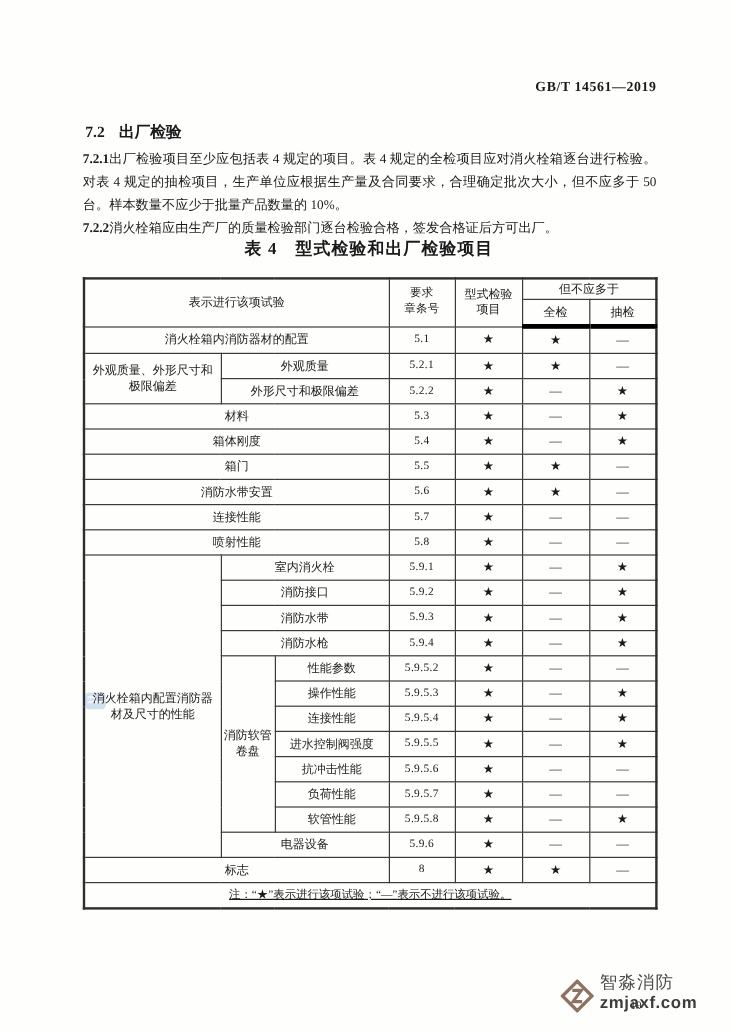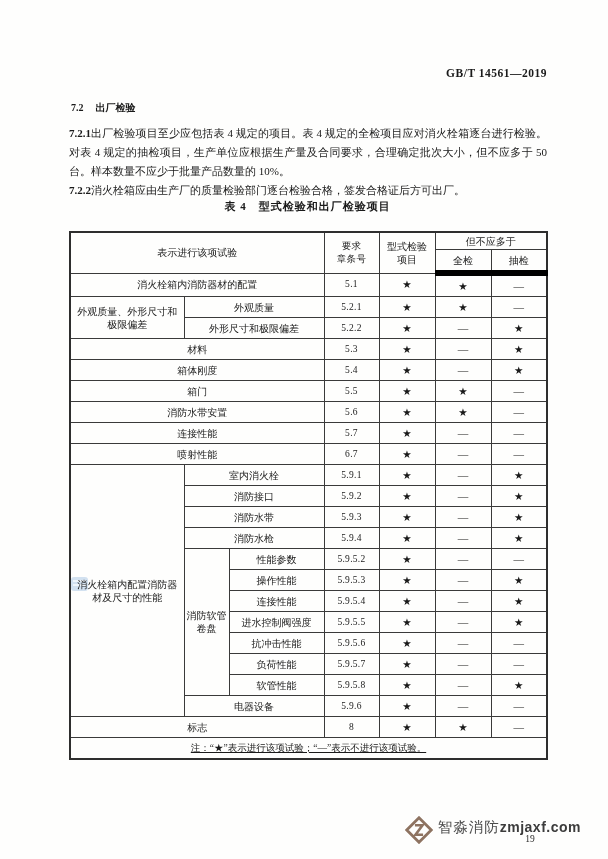--- a/index.html
+++ b/index.html
@@ -8,48 +8,48 @@
     background:#fefefd;color:#1a1a1a;
     font-family:"Liberation Serif","DejaVu Serif",serif;
     overflow:hidden;
   }
   .doc-number{
     position:absolute;top:67px;right:61px;
     font-weight:bold;font-size:11.5px;letter-spacing:.5px;
   }
   .section-heading{
     position:absolute;left:71px;top:101px;
-    font-weight:bold;font-size:10px;
+    font-weight:bold;font-size:13px;
   }
   .section-heading .hnum{margin-right:12px;}
   .para{
     position:absolute;left:69px;width:478px;
     font-size:11px;line-height:19px;text-align:justify;
   }
   #para-721{top:124px;}
   #para-722{top:181px;}
   .pnum{font-weight:bold;}
   .table-caption{
     position:absolute;left:69px;top:199px;width:477px;
-    text-align:center;font-weight:bold;font-size:11px;letter-spacing:1px;
+    text-align:center;font-weight:bold;font-size:14px;letter-spacing:1px;
   }
   table.spec{
     position:absolute;left:69px;top:231px;
     border-collapse:collapse;table-layout:fixed;width:477px;
     font-size:10px;
   }
   table.spec td{
     border:1px solid #3a3a3a;
     text-align:center;vertical-align:middle;
     padding:0 2px;height:20px;line-height:13px;
     overflow:hidden;
   }
   table.spec{border:2px solid #2e2e2e;}
   tr.hdr-top td{height:16px;}
-  tr.hdr-sub td{border-bottom:6px solid #000000;}
+  tr.hdr-sub td{border-bottom:4px solid #000000;}
   td.note-cell{
     text-align:left;padding-left:12px;font-size:9.5px;height:19px;text-decoration:underline;
   }
   td.star{font-size:10.5px;}
   td.clause{font-size:9.5px;letter-spacing:.3px;}
   td.grp{line-height:15px;}
   .page-number{
     position:absolute;left:520px;top:790px;width:20px;
     text-align:center;font-size:9.5px;color:#2a2a2a;margin-top:44px;
   }
@@ -60,21 +60,21 @@
   .stamp-fragment::after{
     content:"";display:block;margin:3px 2px;height:2px;background:#e8f1fa;
     box-shadow:0 4px 0 #e8f1fa;
   }
   .watermark{
     position:absolute;right:27px;top:812px;
     display:flex;align-items:center;gap:5px;
     font-family:"Liberation Sans","DejaVu Sans",sans-serif;
   }
   .wm-logo{width:28px;height:28px;margin-top:4px;}
-  .wm-text{display:flex;flex-direction:row;line-height:1.1;}
+  .wm-text{display:flex;flex-direction:column;line-height:1.1;}
   .wm-name{font-size:14.5px;color:#4c4c4c;letter-spacing:1px;}
   .wm-site{font-size:14px;font-weight:bold;color:#3c3c3c;letter-spacing:.5px;}
 </style>
 </head>
 <body>
 
 <div class="doc-number">GB/T 14561—2019</div>
 
 <div class="section-heading">
   <span class="hnum">7.2</span><span>出厂检验</span>
@@ -172,21 +172,21 @@
     </tr>
     <tr>
       <td colspan="3">连接性能</td>
       <td class="clause">5.7</td>
       <td class="star">★</td>
       <td class="star">—</td>
       <td class="star">—</td>
     </tr>
     <tr>
       <td colspan="3">喷射性能</td>
-      <td class="clause">6.7</td>
+      <td class="clause">5.8</td>
       <td class="star">★</td>
       <td class="star">—</td>
       <td class="star">—</td>
     </tr>
     <tr>
       <td rowspan="12" class="grp">消火栓箱内配置消防器材及尺寸的性能</td>
       <td colspan="2">室内消火栓</td>
       <td class="clause">5.9.1</td>
       <td class="star">★</td>
       <td class="star">—</td>

